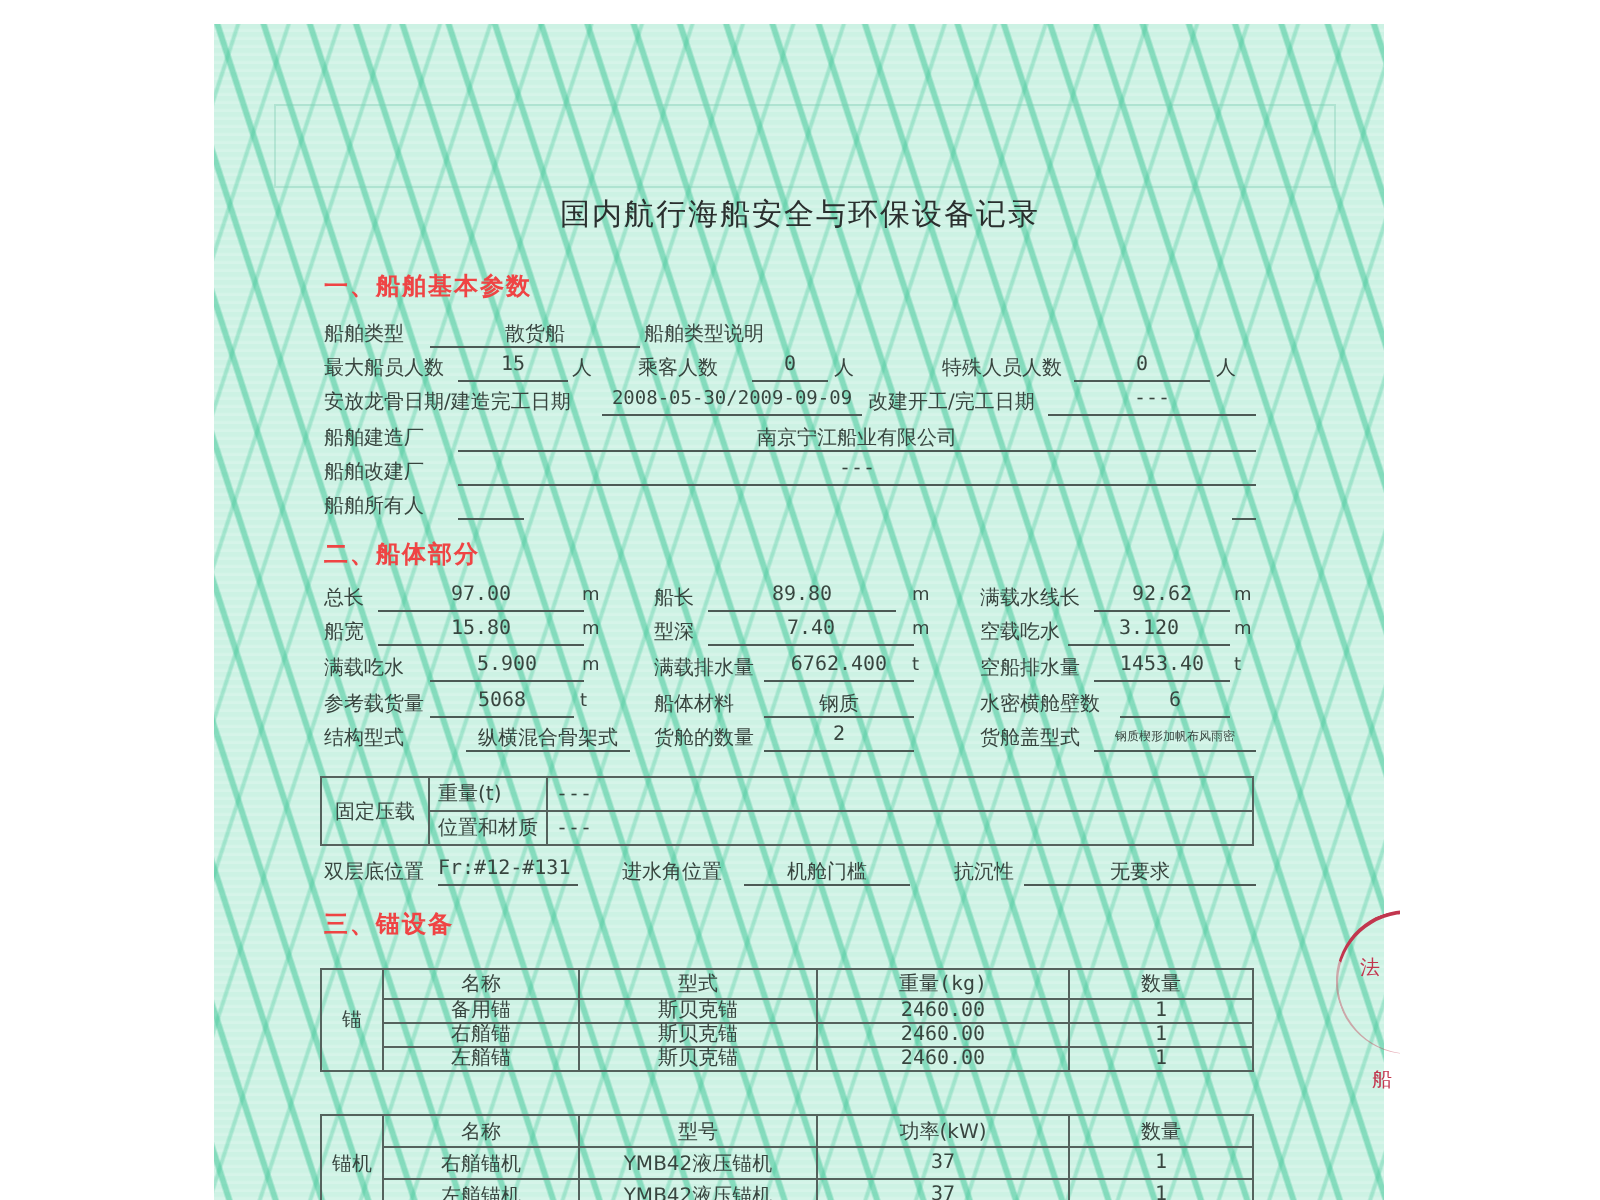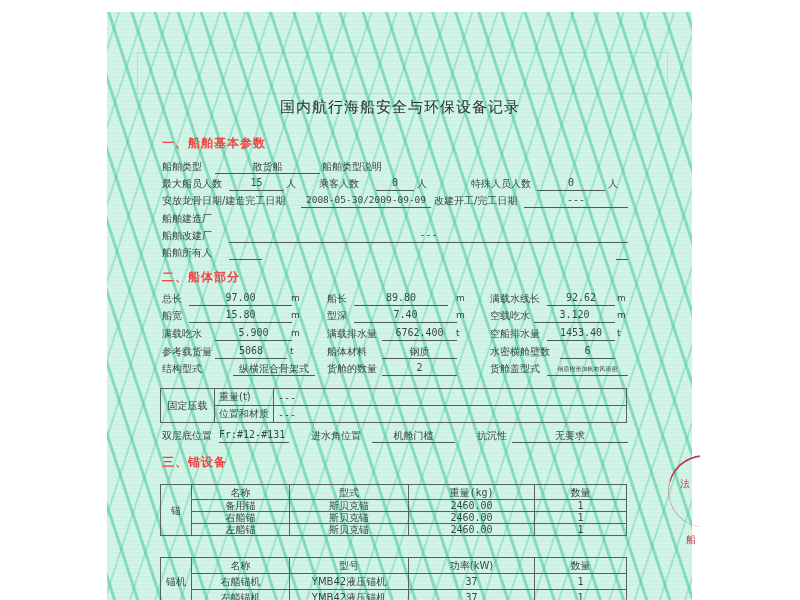--- a/index.html
+++ b/index.html
@@ -86,20 +86,21 @@
 
 <div class="row" style="top:192px; width:470px;">
   <span class="lbl" style="left:0;">安放龙骨日期/建造完工日期</span>
   <span class="val" style="left:139px; width:130px; font-size:9.5px;">2008-05-30/2009-09-09</span>
   <span class="lbl" style="left:272px;">改建开工/完工日期</span>
   <span class="val" style="left:362px; width:104px;">---</span>
 </div>
 
 <div class="row" style="top:210px; width:470px;">
   <span class="lbl" style="left:0;">船舶建造厂</span>
+  <span class="val cn" style="left:67px; width:399px;">南京宁江船业有限公司</span>
 </div>
 
 <div class="row" style="top:227px; width:470px;">
   <span class="lbl" style="left:0;">船舶改建厂</span>
   <span class="val" style="left:67px; width:399px;">---</span>
 </div>
 
 <div class="row" style="top:244px; width:470px;">
   <span class="lbl" style="left:0;">船舶所有人</span>
   <span class="val" style="left:67px; width:33px;"></span>

